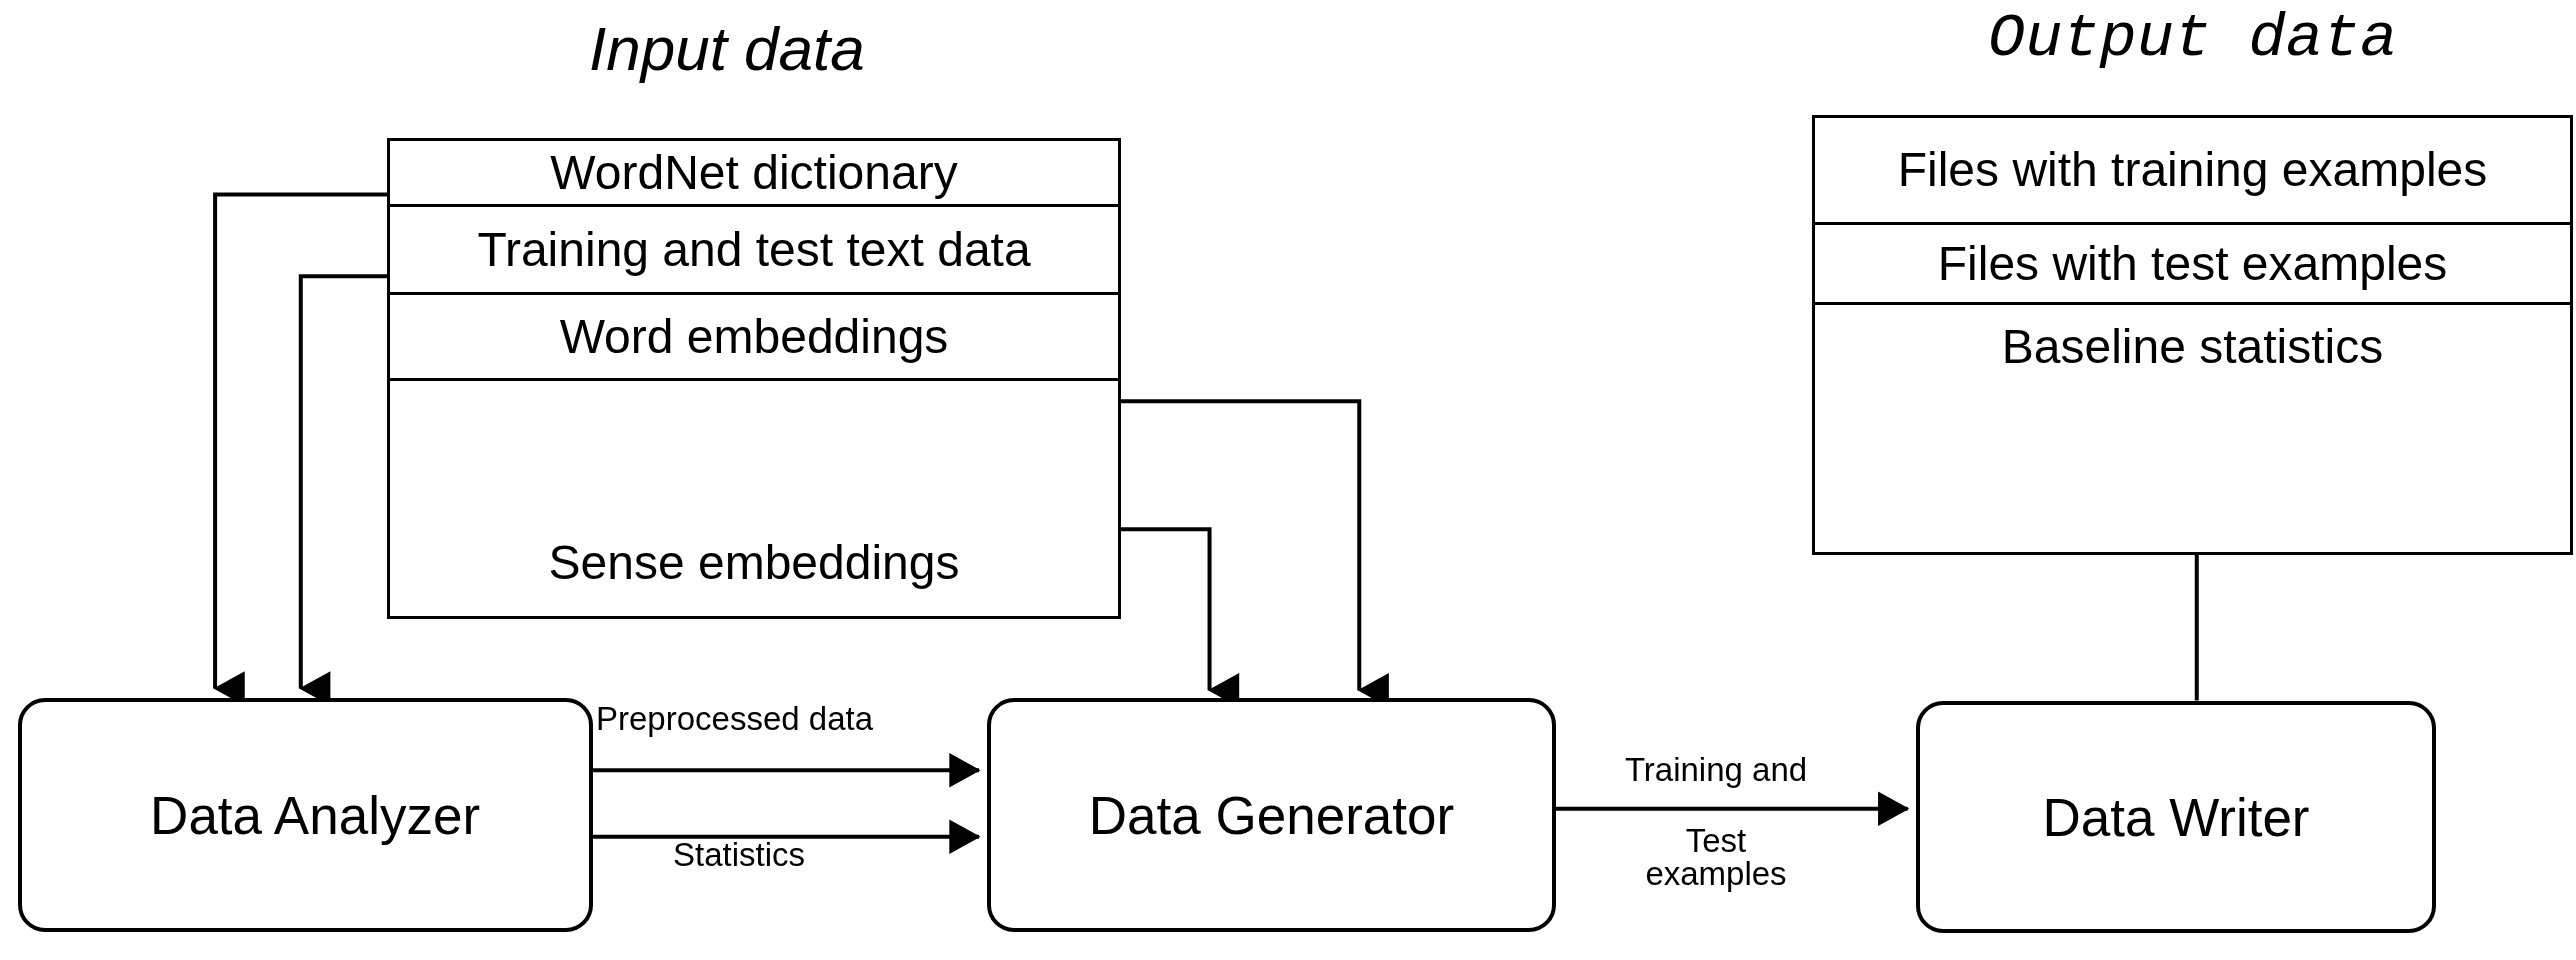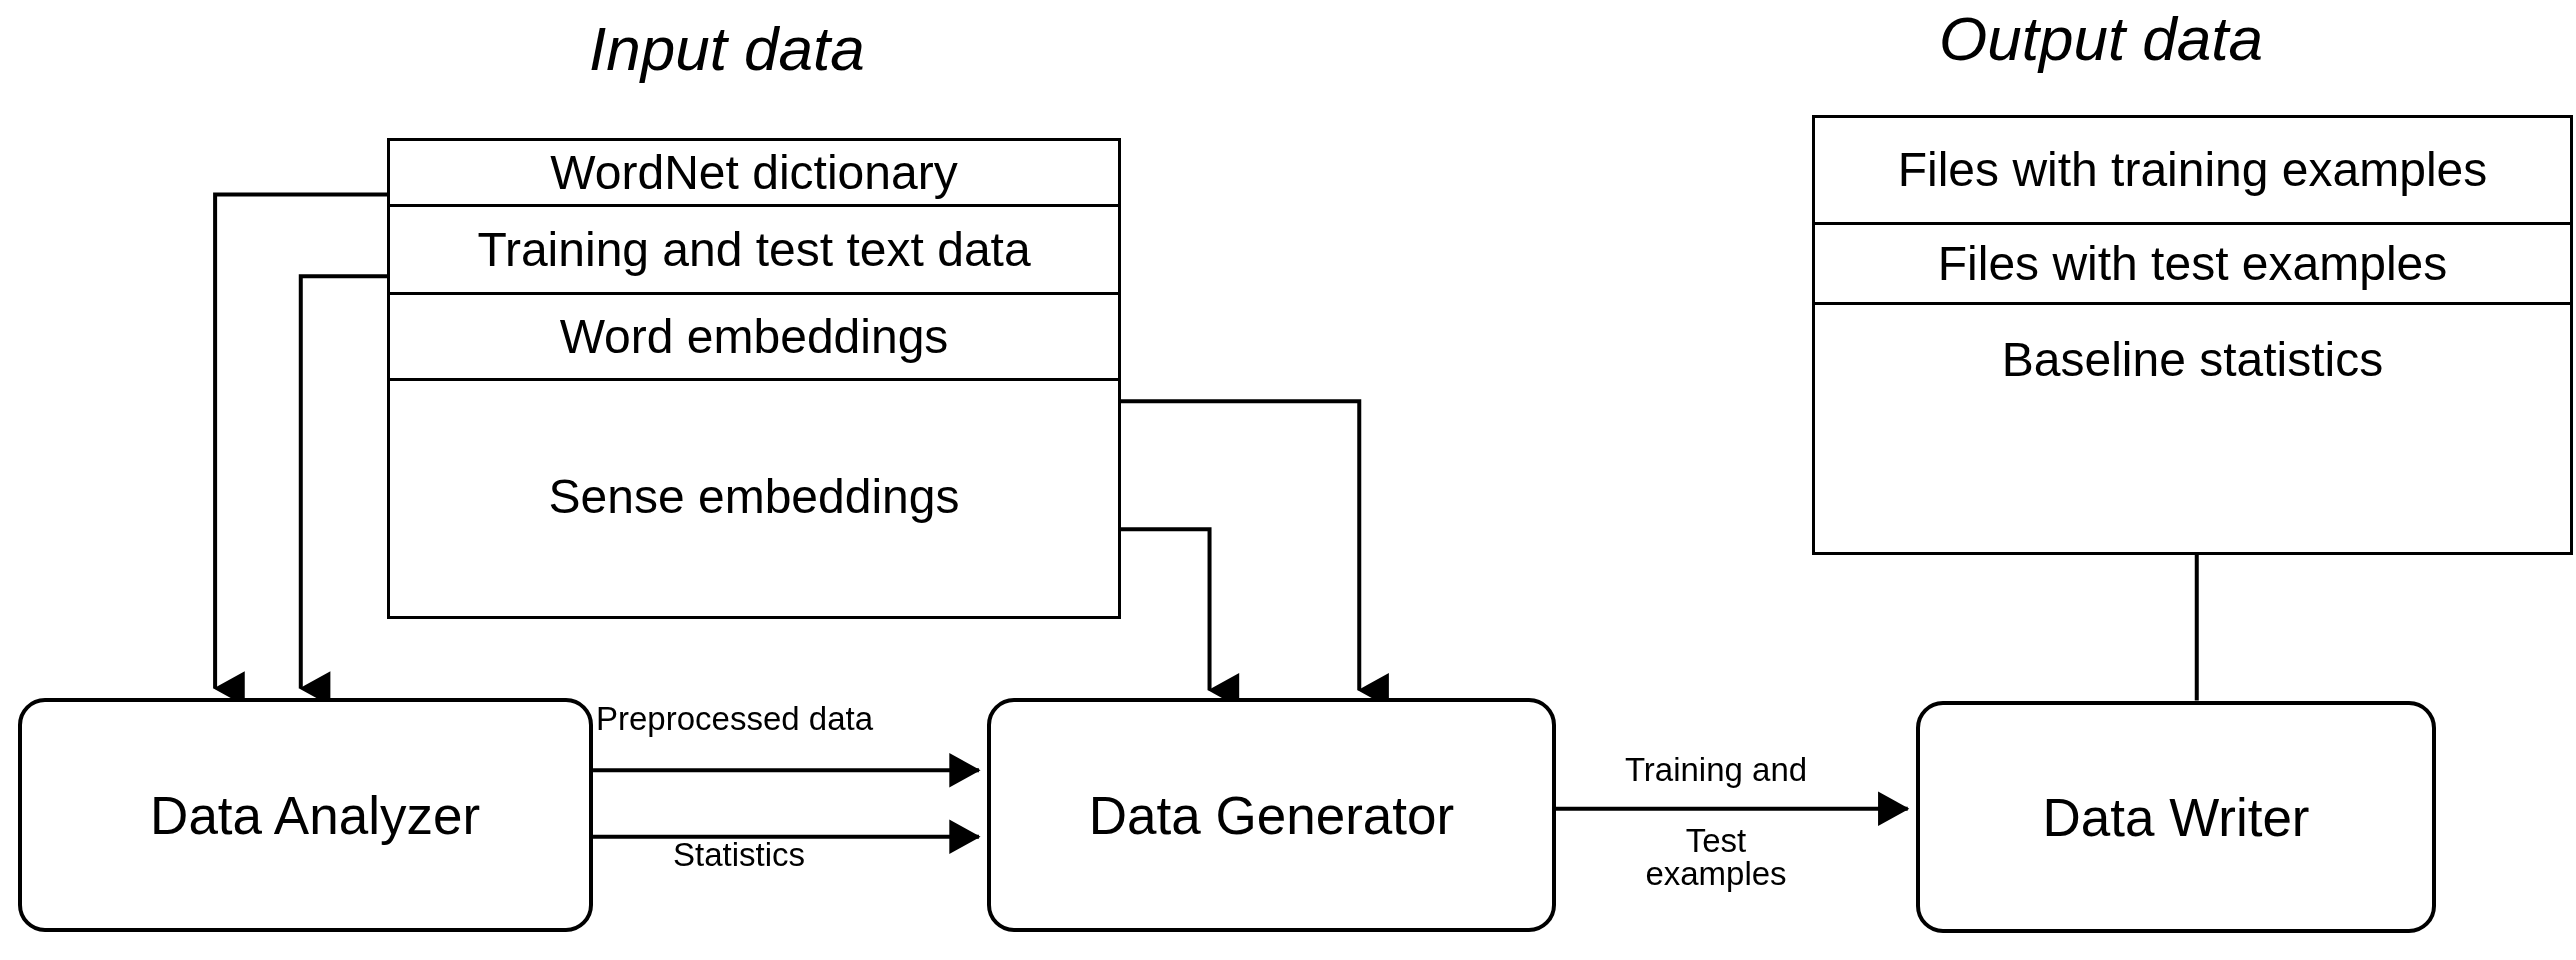--- a/index.html
+++ b/index.html
@@ -30,38 +30,38 @@
   
   .section-caption {
     position: absolute;
     font-style: italic;
     font-size: 62px;
     line-height: 1;
     white-space: nowrap;
     color: #000;
   }
   #input-caption  { left: 589px;  top: 17.6px; }
-  #output-caption { left: 1939px; top: 8px; }
+  #output-caption { left: 1988px; top: 8px; font-family: Liberation Mono, monospace; }
 
   
   .stack-box {
     position: absolute;
     border: 3.2px solid #000;
     background: #fff;
     box-sizing: border-box;
   }
   .stack-row {
     box-sizing: border-box;
     display: flex;
     align-items: center;
     justify-content: center;
     border-bottom: 3.2px solid #000;
     background: #fff;
   }
-  .stack-row:last-child { border-bottom: none; margin-top: 13px; }
+  .stack-row:last-child { border-bottom: none; }
   .stack-row span {
     font-size: 48px;
     line-height: 1;
     white-space: nowrap;
   }
 
   #input-box  { left: 387px;  top: 138px; width: 734px;  height: 481px; }
   #output-box { left: 1812px; top: 115px; width: 761px;  height: 440px; }
 
   
@@ -143,21 +143,21 @@
   <div class="stack-box" id="input-box">
     <div class="stack-row" style="height:66px;">
       <span>WordNet dictionary</span>
     </div>
     <div class="stack-row" style="height:88px;">
       <span>Training and test text data</span>
     </div>
     <div class="stack-row" style="height:86px;">
       <span>Word embeddings</span>
     </div>
-    <div class="stack-row" style="height:206px;">
+    <div class="stack-row" style="height:206px;align-items:flex-end;">
       <span>Sense embeddings</span>
     </div>
   </div>
 
   <div class="section-caption" id="output-caption">Output data</div>
 
   <div class="stack-box" id="output-box">
     <div class="stack-row" style="height:107px;">
       <span>Files with training examples</span>
     </div>

